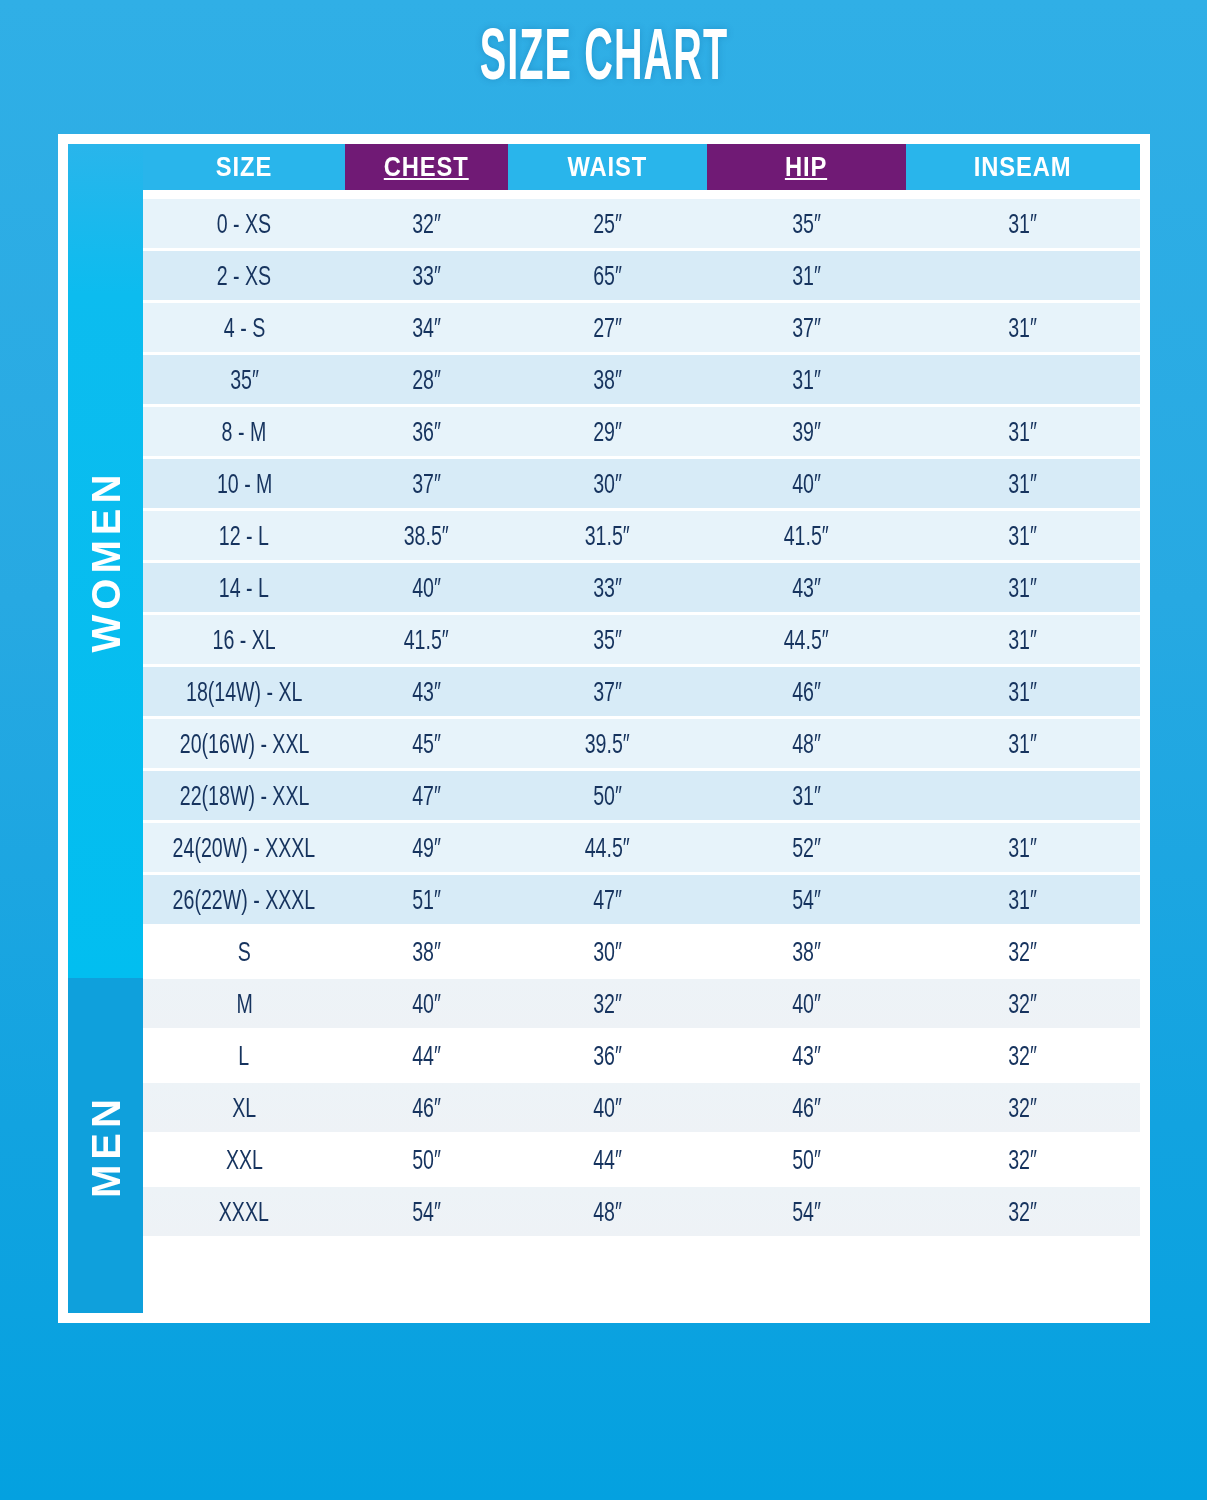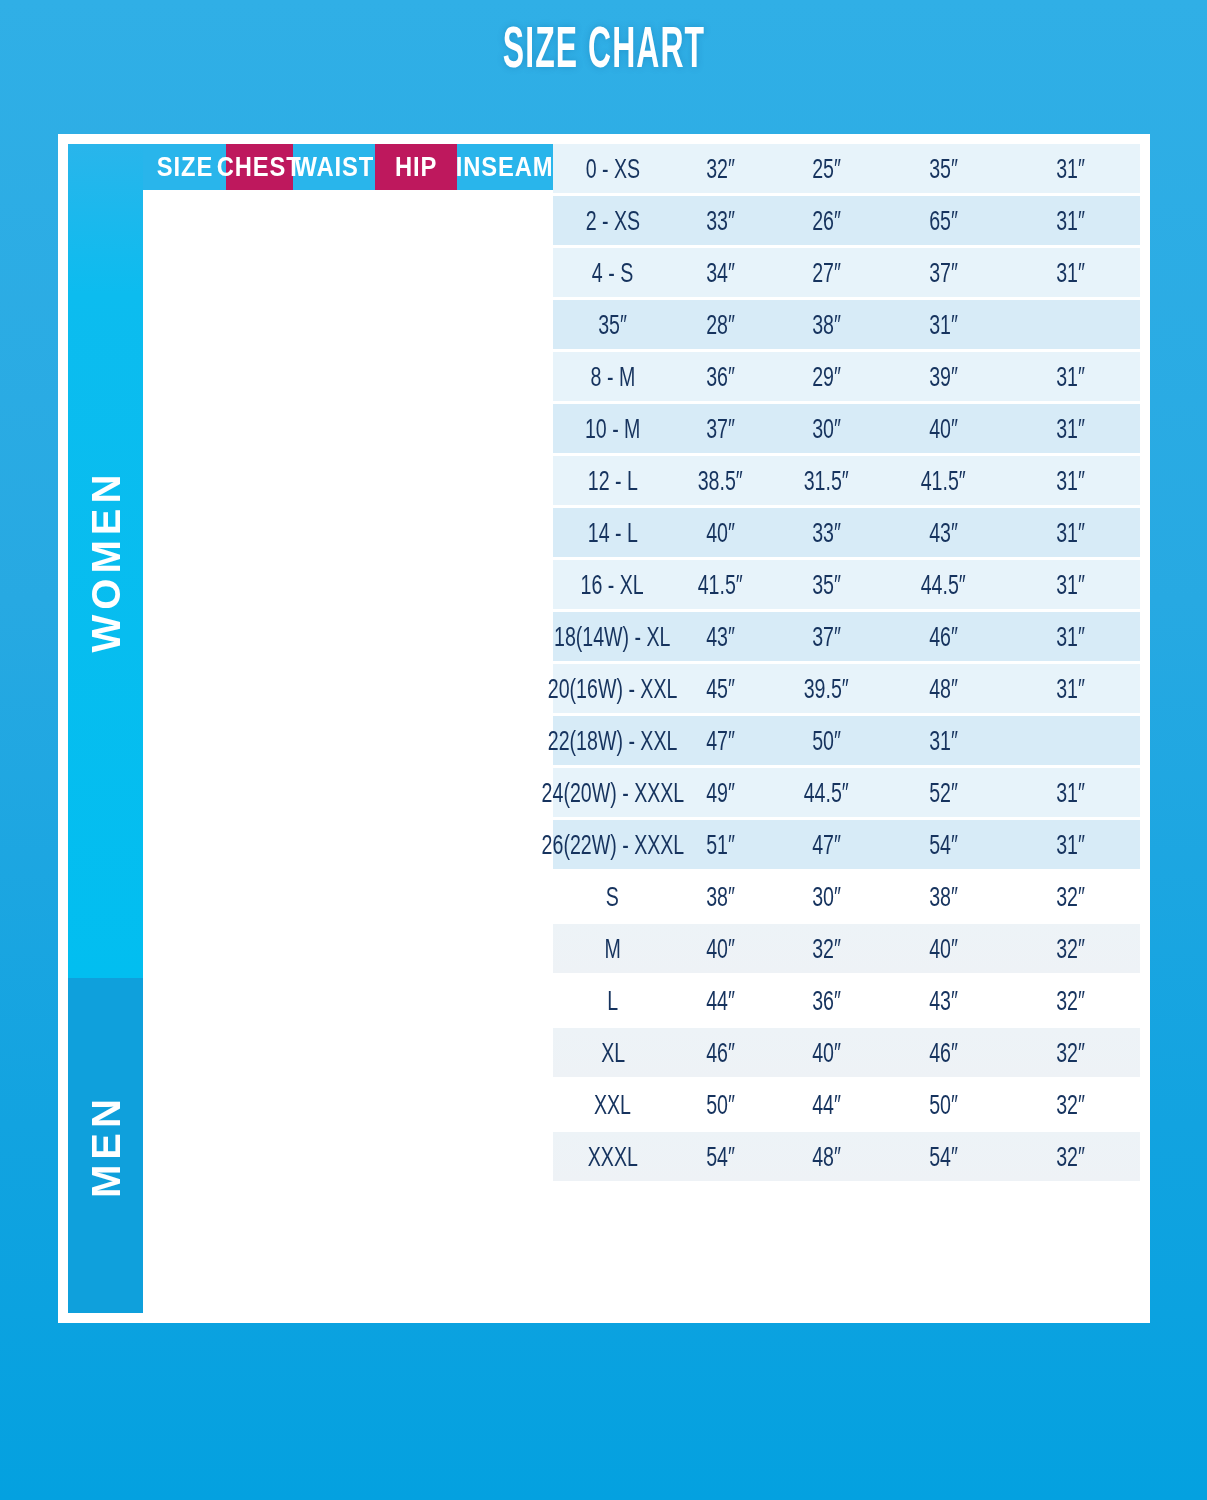--- a/index.html
+++ b/index.html
@@ -13,21 +13,21 @@
     position:relative; width:1207px; height:1500px;
     background:linear-gradient(180deg,#30AFE6 0%, #27A9E2 40%, #12A3E0 75%, #04A1E0 100%);
   }
   
   .cond { display:inline-block; transform:scaleX(.70); transform-origin:50% 50%; white-space:nowrap; }
 
   
   .title {
     position:absolute; top:18px; left:0; width:100%; margin:0;
     text-align:center; color:#FFFFFF;
-    font-size:58px; font-weight:700; letter-spacing:2px; line-height:1.0;
+    font-size:72px; font-weight:700; letter-spacing:2px; line-height:1.0;
     text-shadow:0 0 10px rgba(8,84,140,.28);
   }
   .title .cond { transform:scaleX(.55); }
 
   
   .frame {
     position:absolute; left:58px; top:134px;
     width:1072px; height:1169px;
     background:#FFFFFF; border:10px solid #FFFFFF;
     display:flex;
@@ -38,27 +38,27 @@
   .side { position:relative; }
   .women-side { height:834px; background:linear-gradient(180deg,#29B5EB 0%, #0CBCEF 18%, #02BEF0 100%); }
   .men-side   { flex:1; background:#0FA0DC; }
   .vert {
     position:absolute; left:50%; top:50%;
     transform:translate(-50%,-50%) rotate(-90deg);
     color:#FFFFFF; font-weight:700; font-size:40px; letter-spacing:5px; white-space:nowrap;
   }
 
   
-  .main { flex:1; display:flex; flex-direction:row; }
+  .main { flex:1; display:flex; flex-direction:column; }
   .thead { height:46px; display:grid; grid-template-columns:20.3% 16.3% 20% 19.9% 23.5%; }
   .th {
     display:flex; align-items:center; justify-content:center;
     background:#29B5EB; color:#FFFFFF; font-weight:700; font-size:27px;
   }
-  .th.dark { background:#be185d; }
+  .th.dark { background:#701a75;text-decoration:underline; }
   .th .cond { transform:scaleX(.88); letter-spacing:1px; }
   .head-gap { height:9px; background:#FFFFFF; }
 
   .tbody { flex:1; background:#FFFFFF; }
   .row {
     height:49px; margin-bottom:3px;
     display:grid; grid-template-columns:20.3% 16.3% 20% 19.9% 23.5%;
   }
   .men .row:last-child { margin-bottom:0; }
   .women .row:nth-child(odd)  { background:#E7F3FA; }
@@ -133,23 +133,20 @@
               </span>
   </div>
 
   <div class="row">
     <span class="cell c-size">
                 <span class="cond">2 - XS</span>
               </span>
     <span class="cell c-chest">
                 <span class="cond">33″</span>
               </span>
-    <span class="cell c-waist">
-                <span class="cond">26″</span>
-              </span>
     <span class="cell c-hip">
                 <span class="cond">65″</span>
               </span>
     <span class="cell c-inseam">
                 <span class="cond">31″</span>
               </span>
   </div>
 
   <div class="row">
     <span class="cell c-size">

